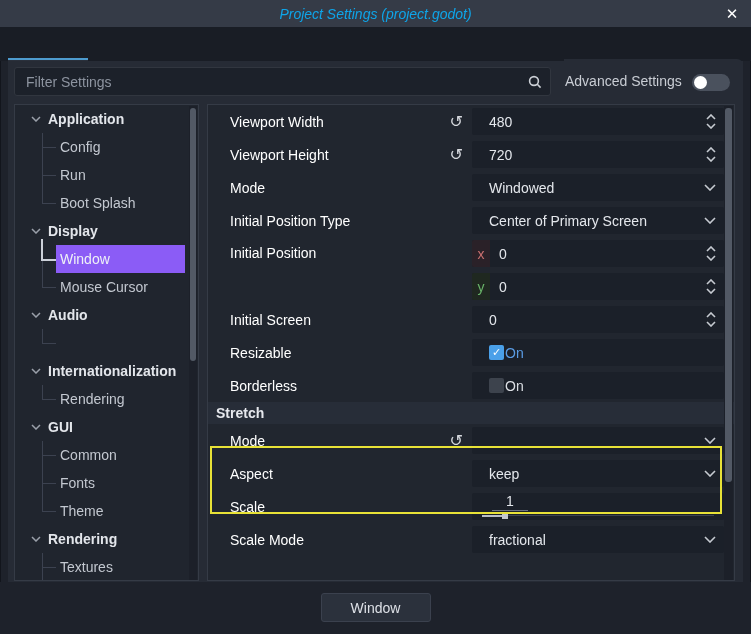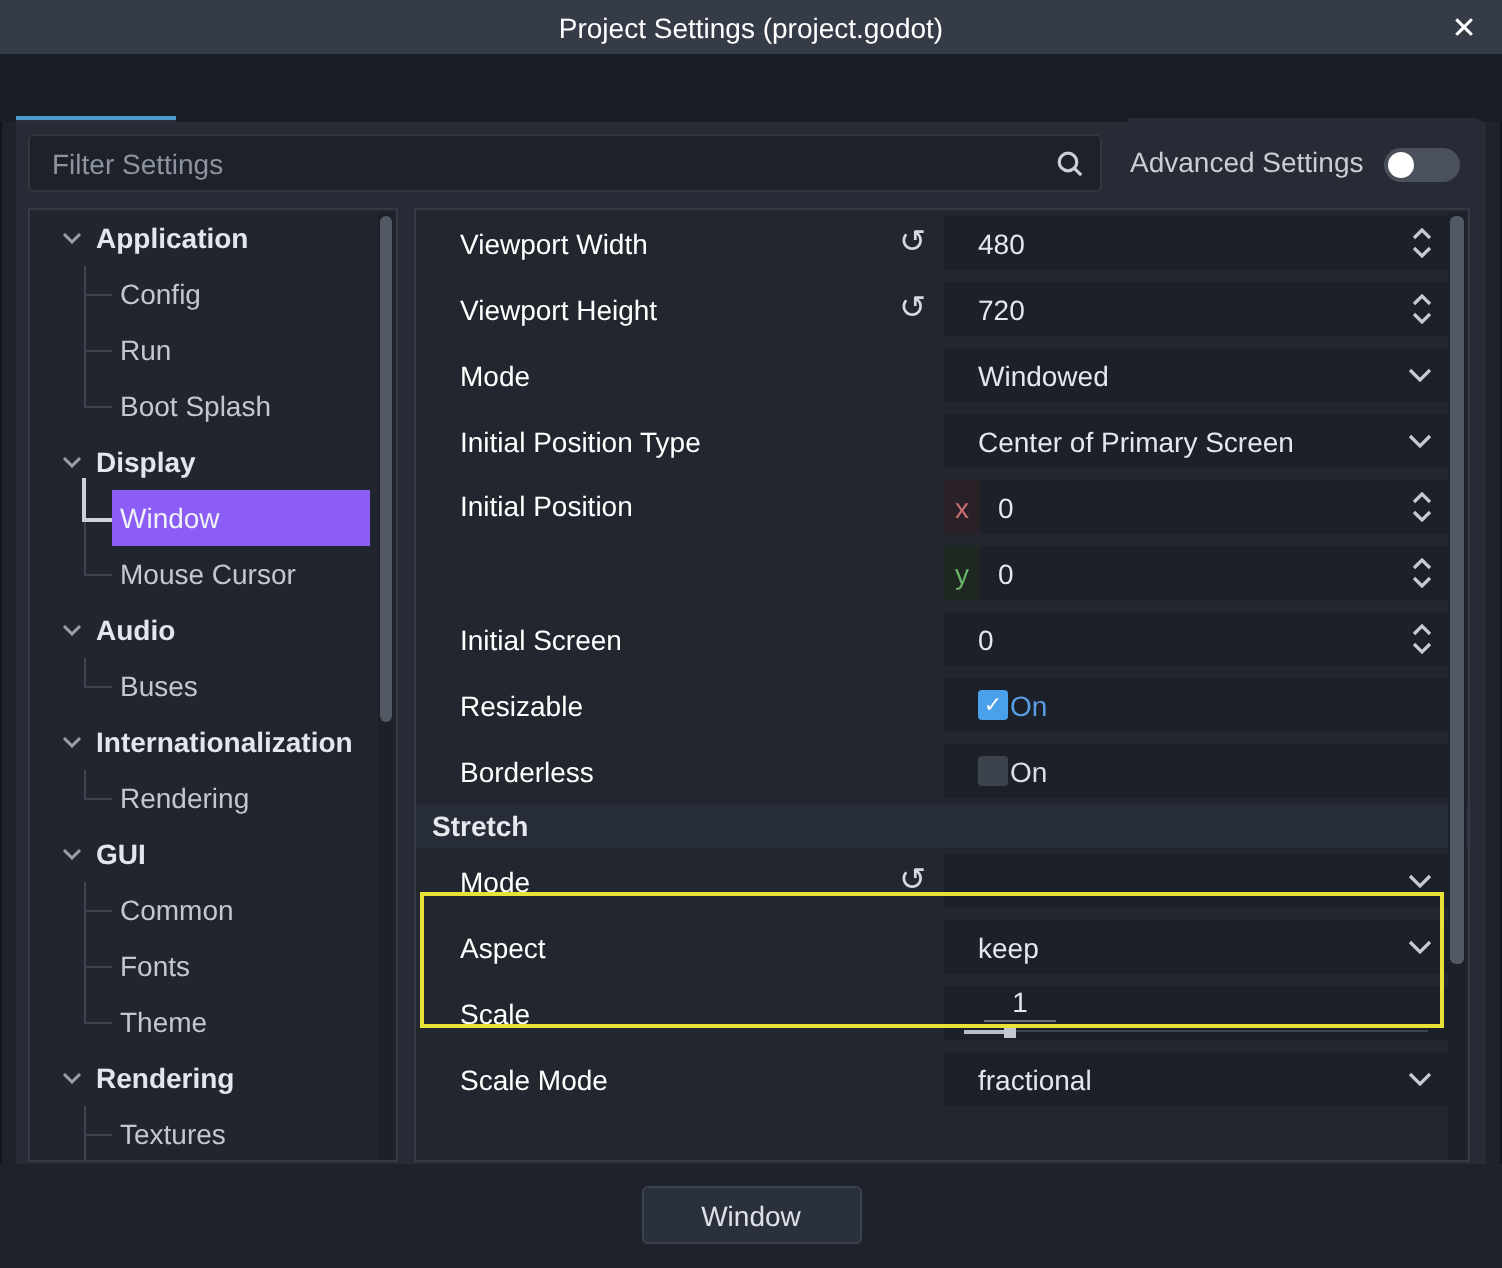--- a/index.html
+++ b/index.html
@@ -3,21 +3,21 @@
 <meta charset="utf-8">
 <style>
   * { margin:0; padding:0; box-sizing:border-box; }
   html,body { width:751px; height:634px; overflow:hidden; }
   body { font-family:"Liberation Sans","DejaVu Sans",sans-serif; font-size:14px; background:#1e222b; color:#c6cad2; }
 
   .app { position:relative; width:751px; height:634px; background:#1e222b; box-shadow:inset 0 0 0 1px #12151c; }
 
   
   .titlebar { position:absolute; left:0; top:0; width:751px; height:27px; background:#353b47; display:flex; align-items:center; justify-content:center; }
-  .title { color:#ffffff; font-size:14px; }
+  .title { color:#0ea5e9; font-size:14px;font-style:italic; }
   .close-btn { position:absolute; right:9px; top:4px; width:20px; height:20px; display:flex; align-items:center; justify-content:center; color:#ffffff; font-size:15px; font-weight:bold; cursor:default; }
 
   
   .tabstrip { position:absolute; left:0; top:27px; width:751px; height:34px; background:#191d25; }
   .tabpanel-bg { position:absolute; left:8px; top:32px; width:735px; height:2px; background:#262b35; border-radius:6px 6px 0 0; height:29px; }
   .tabs { position:absolute; left:8px; top:31px; height:30px; display:flex; align-items:stretch; background:#191d25; padding-right:2px; }
   .tab { display:flex; align-items:center; padding:0 15px; color:#79808d; position:relative; }
   .tab.active { background:#2a303b; color:#eceef2; border-top:2px solid #4d9bce; }
 
   
@@ -180,21 +180,20 @@
     <div class="tree-row cat">
       <span class="chev-icon">
           <svg width="10" height="6" viewBox="0 0 10 6">
             <polyline points="1,1 5,5 9,1" fill="none" stroke="#9aa0aa" stroke-width="1.5"></polyline>
           </svg>
         </span>
       <span class="lbl">Audio</span>
     </div>
     <div class="tree-row">
         <span class="tl last"></span>
-        <span class="child-content">Buses</span>
       </div>
     <div class="tree-row cat">
       <span class="chev-icon">
           <svg width="10" height="6" viewBox="0 0 10 6">
             <polyline points="1,1 5,5 9,1" fill="none" stroke="#9aa0aa" stroke-width="1.5"></polyline>
           </svg>
         </span>
       <span class="lbl">Internationalization</span>
     </div>
     <div class="tree-row">

